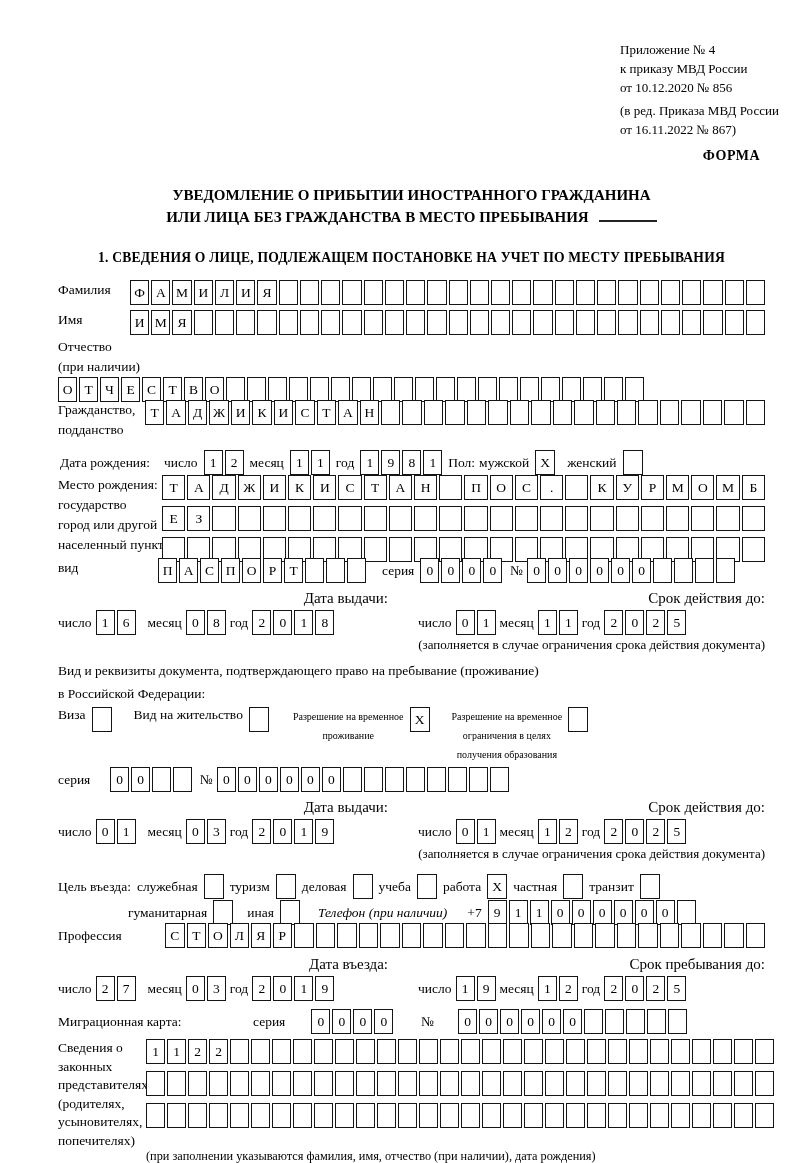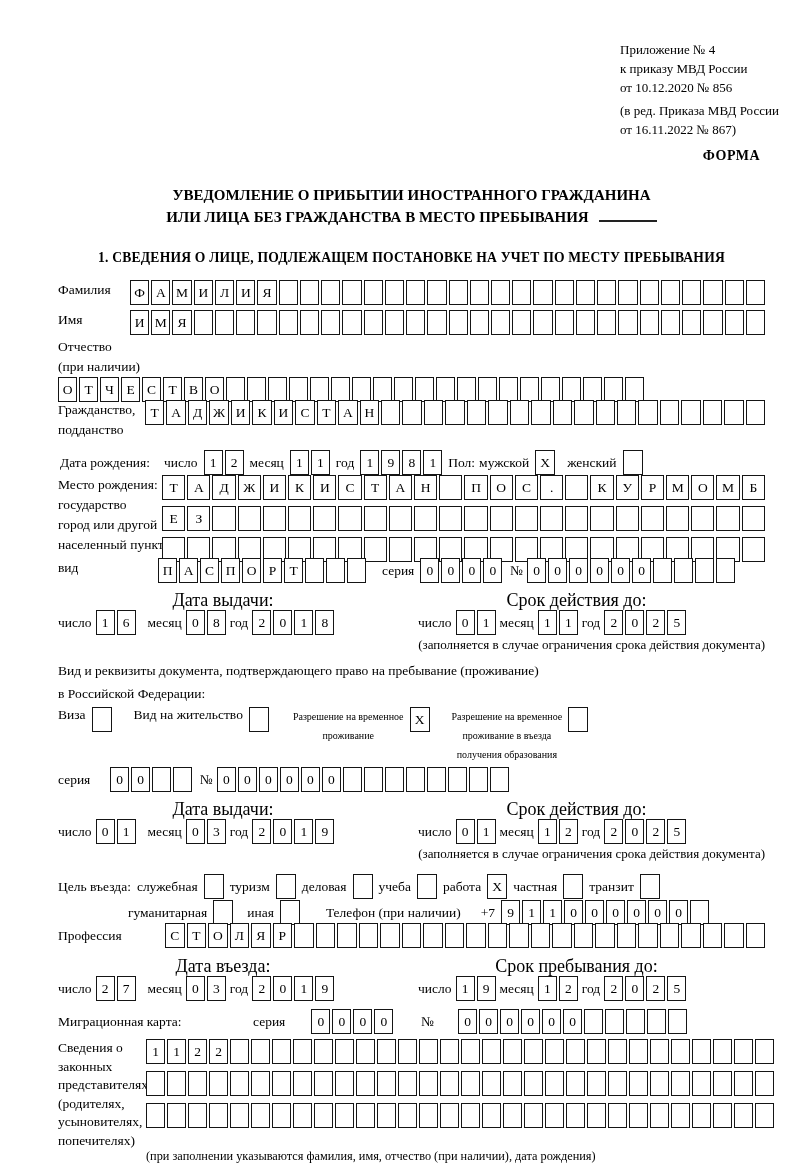--- a/index.html
+++ b/index.html
@@ -18,21 +18,21 @@
   .cells{display:flex;gap:2px;flex:none;}
   .cells.fill{flex:1;}
   .cells.fill .cell{flex:1;min-width:0;}
   .cell{height:25px;width:19px;box-sizing:border-box;border:1.5px solid #151515;display:flex;align-items:center;justify-content:center;font-size:13.5px;background:#fff;flex:none;}
   .cbx{width:20px;height:25px;box-sizing:border-box;border:1.5px solid #151515;display:inline-flex;align-items:center;justify-content:center;font-size:13.5px;flex:none;}
   .dgroup{display:flex;align-items:center;gap:4px;font-size:13.5px;}
   .dgroup .wlbl{margin:0 2px;}
   .datesec{display:flex;}
   .dcol-l{width:330px;flex:none;}
   .dcol-r{flex:1;}
-  .dhead{text-align:center;font-size:18px;height:18px;}
+  .dhead{text-align:right;font-size:15px;height:18px;}
   .dnote{font-size:13px;text-align:right;margin-top:2px;white-space:nowrap;}
   .stack{display:flex;flex-direction:column;gap:6px;flex:1;}
   .opt{display:flex;align-items:flex-start;gap:6px;font-size:13.5px;}
   .optlines{text-align:center;line-height:19px;font-size:10px;}
   .mt2{margin-top:2px;}
   .introline{font-size:13.5px;line-height:23px;}
   .numsign{font-size:13.5px;margin:0 4px 0 8px;align-self:center;}
   .seriyalbl{font-size:13.5px;margin:0 6px 0 0;align-self:center;}
 </style>
 </head>
@@ -421,21 +421,21 @@
     <div class="opt" style="margin-left:24px;">
       <div class="optlines">
         <div>Разрешение на временное</div>
         <div>проживание</div>
       </div>
       <span class="cbx">X</span>
     </div>
     <div class="opt" style="margin-left:22px;">
       <div class="optlines">
         <div>Разрешение на временное</div>
-        <div>проживание в въезда</div>
+        <div>ограничения в целях</div>
         <div>получения образования</div>
       </div>
       <span class="cbx"></span>
     </div>
   </div>
 
   <div class="row" style="margin-bottom:7px;">
     <div class="seriyalbl" style="width:46px;">серия</div>
     <div class="cells">
         <div class="cell">0</div>
@@ -529,21 +529,21 @@
       <span class="cbx"></span>
     </div>
   </div>
 
   <div class="row" style="margin-left:70px;margin-bottom:-2px;align-items:center;">
     <div class="dgroup" style="gap:6px;">
       <span>гуманитарная</span>
       <span class="cbx"></span>
       <span style="margin-left:8px;">иная</span>
       <span class="cbx"></span>
-      <span style="margin-left:20px;">Телефон (при наличии)</span>
+      <span style="margin-left:12px;font-style:italic;">Телефон (при наличии)</span>
       <span style="margin-left:14px;">+7</span>
       <span class="cells">
           <div class="cell">9</div>
           <div class="cell">1</div>
           <div class="cell">1</div>
           <div class="cell">0</div>
           <div class="cell">0</div>
           <div class="cell">0</div>
           <div class="cell">0</div>
           <div class="cell">0</div>

